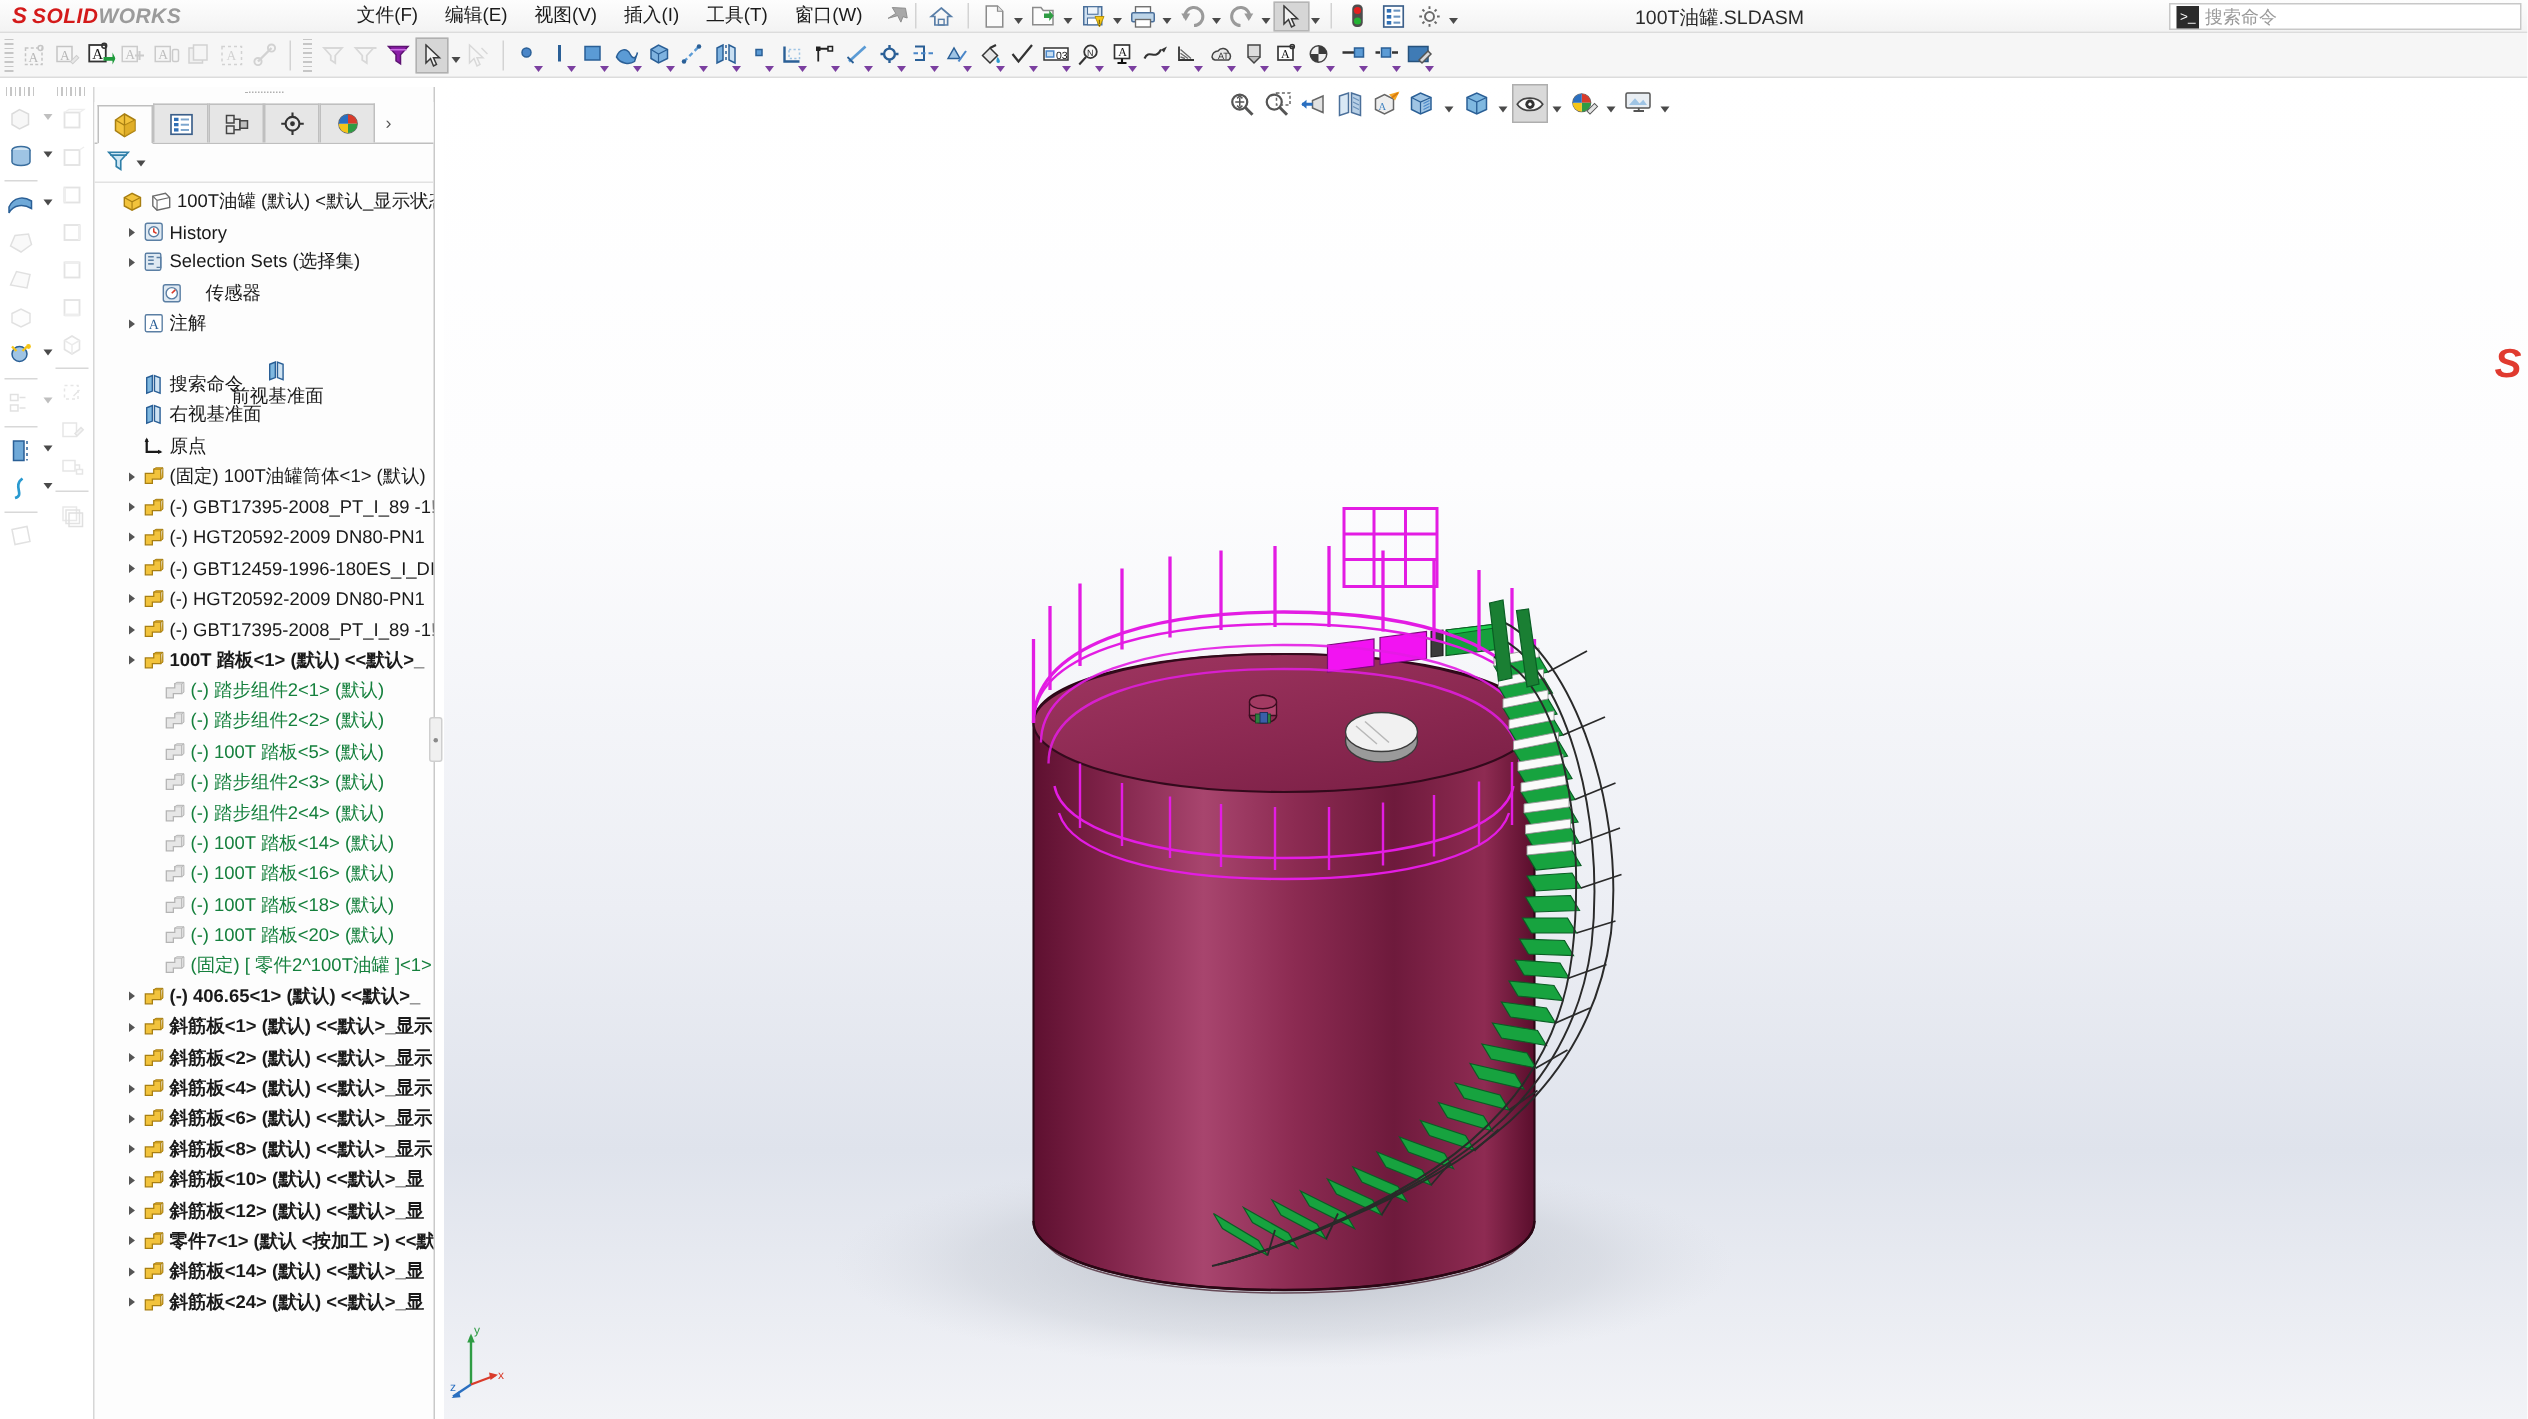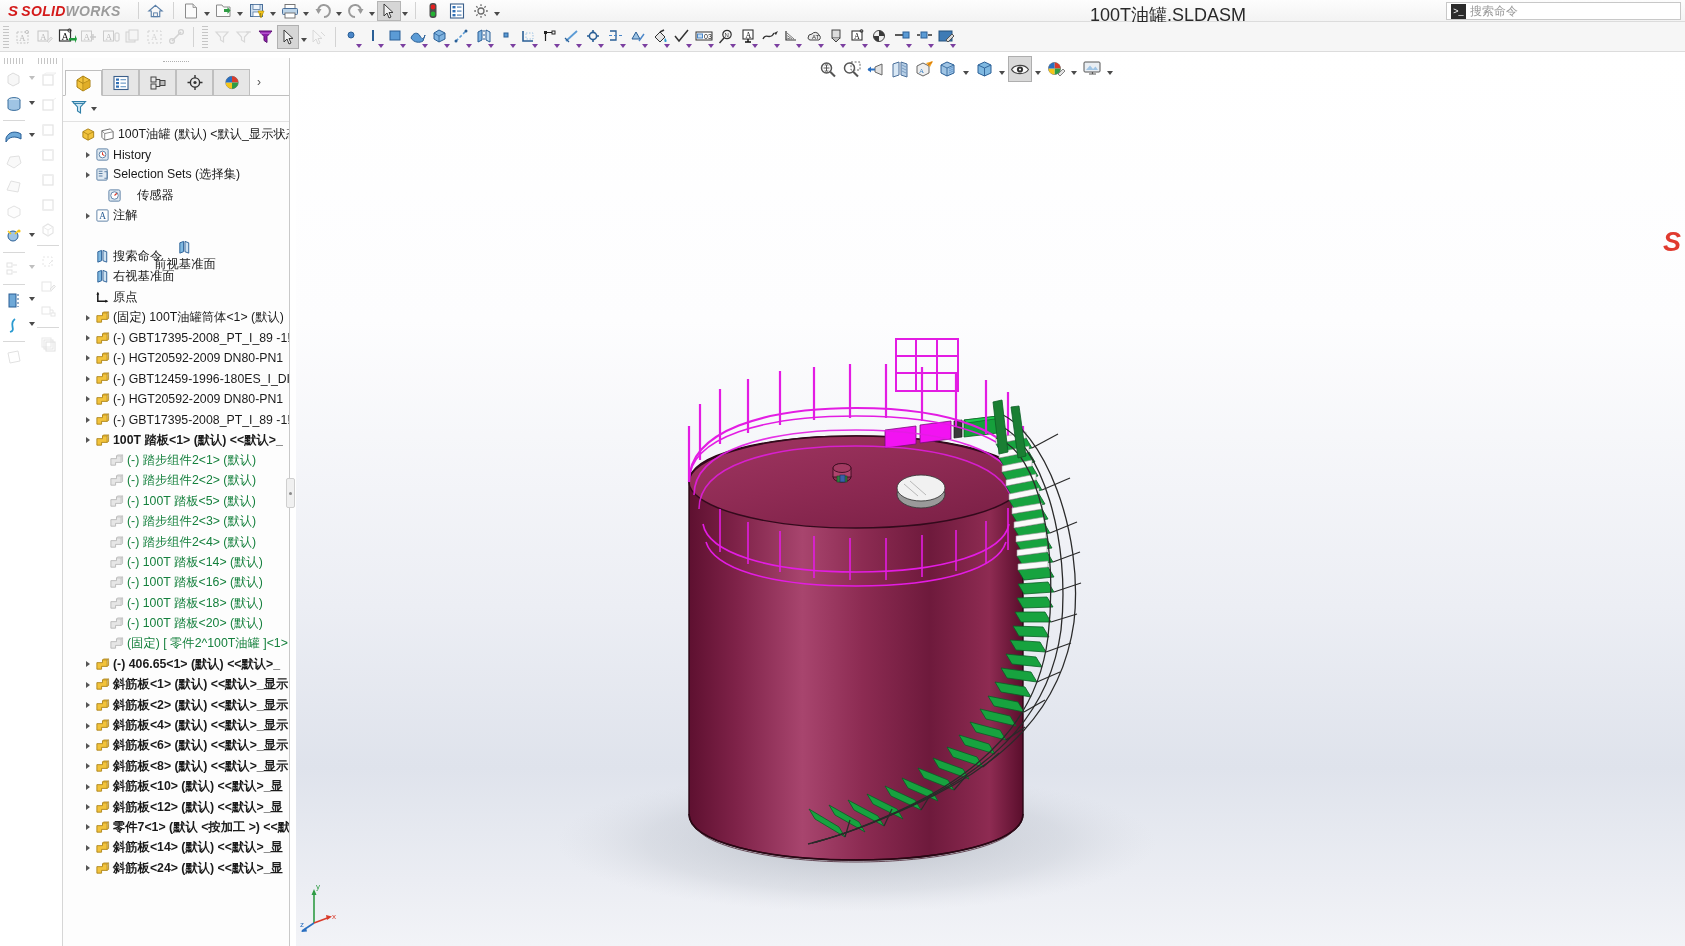--- a/index.html
+++ b/index.html
@@ -45,21 +45,21 @@
     width: 9px; height: 20px; display:flex; align-items:flex-end; justify-content:center;
     padding-bottom:5px; cursor: default;
   }
   .caret:after {
     content:''; border-left:3.5px solid transparent; border-right:3.5px solid transparent;
     border-top:4px solid #4a4a4a;
   }
   .mb-btn.sel { background:#d6d6d6; border:1px solid #b5b5b5; }
   .doc-title {
     position:absolute; left: 1090px; top: 3px;
-    font-size: 18px; color:#2a2a2a; white-space: nowrap;
+    font-size: 13px; color:#2a2a2a; white-space: nowrap;
   }
   .searchbox {
     position:absolute; right: 4px; top: 2px; width: 235px; height: 18px;
     background:#fff; border:1px solid #c8c8c8; display:flex; align-items:center;
   }
   .searchbox .sicon {
     width:15px; height:15px; margin:0 4px; background:#2b2b2b; color:#fff;
     font-size:9px; display:flex; align-items:center; justify-content:center;
   }
   .searchbox .splaceholder { color:#9a9a9a; font-size:12px; }
@@ -163,20 +163,33 @@
 <body>
 <div id="app">
 
 <div class="menubar">
   <div class="sw-logo">
     <span class="mark">S</span>
     <span class="s1">SOLID</span>
     <span class="s2">WORKS</span>
   </div>
 
+  <div class="menu-items">
+    <div class="menu-item">文件(F)</div>
+    <div class="menu-item">编辑(E)</div>
+    <div class="menu-item">视图(V)</div>
+    <div class="menu-item">插入(I)</div>
+    <div class="menu-item">工具(T)</div>
+    <div class="menu-item">窗口(W)</div>
+    <div class="pin-icon">
+      <svg width="15" height="15" viewBox="0 0 16 16">
+            <path d="M10 1 L15 6 L12 7 L13 11 L8.5 8.5 L4 14 L6.5 8 L2 6 Z" fill="#a8a8a8" stroke="#8a8a8a" stroke-width=".6"></path>
+          </svg>
+    </div>
+  </div>
 
   <div class="mb-sep"></div>
 
   <div class="mb-btn">
     <svg width="17" height="16" viewBox="0 0 18 16">
           <path d="M9 2 L16 8 H13.5 V14 H4.5 V8 H2 Z" fill="none" stroke="#5a7fa8" stroke-width="1.2"></path>
           <rect x="7" y="10" width="4" height="4" fill="none" stroke="#5a7fa8" stroke-width="1"></rect>
         </svg>
   </div>
   <div class="mb-sep"></div>

